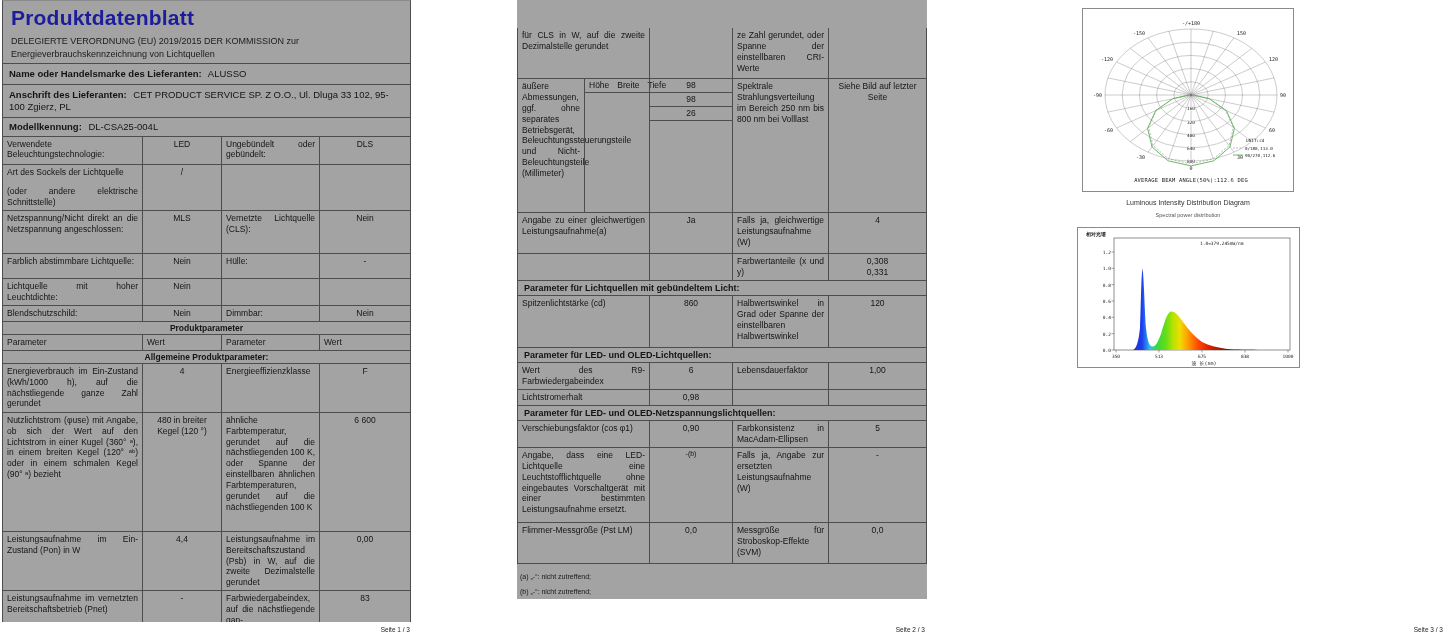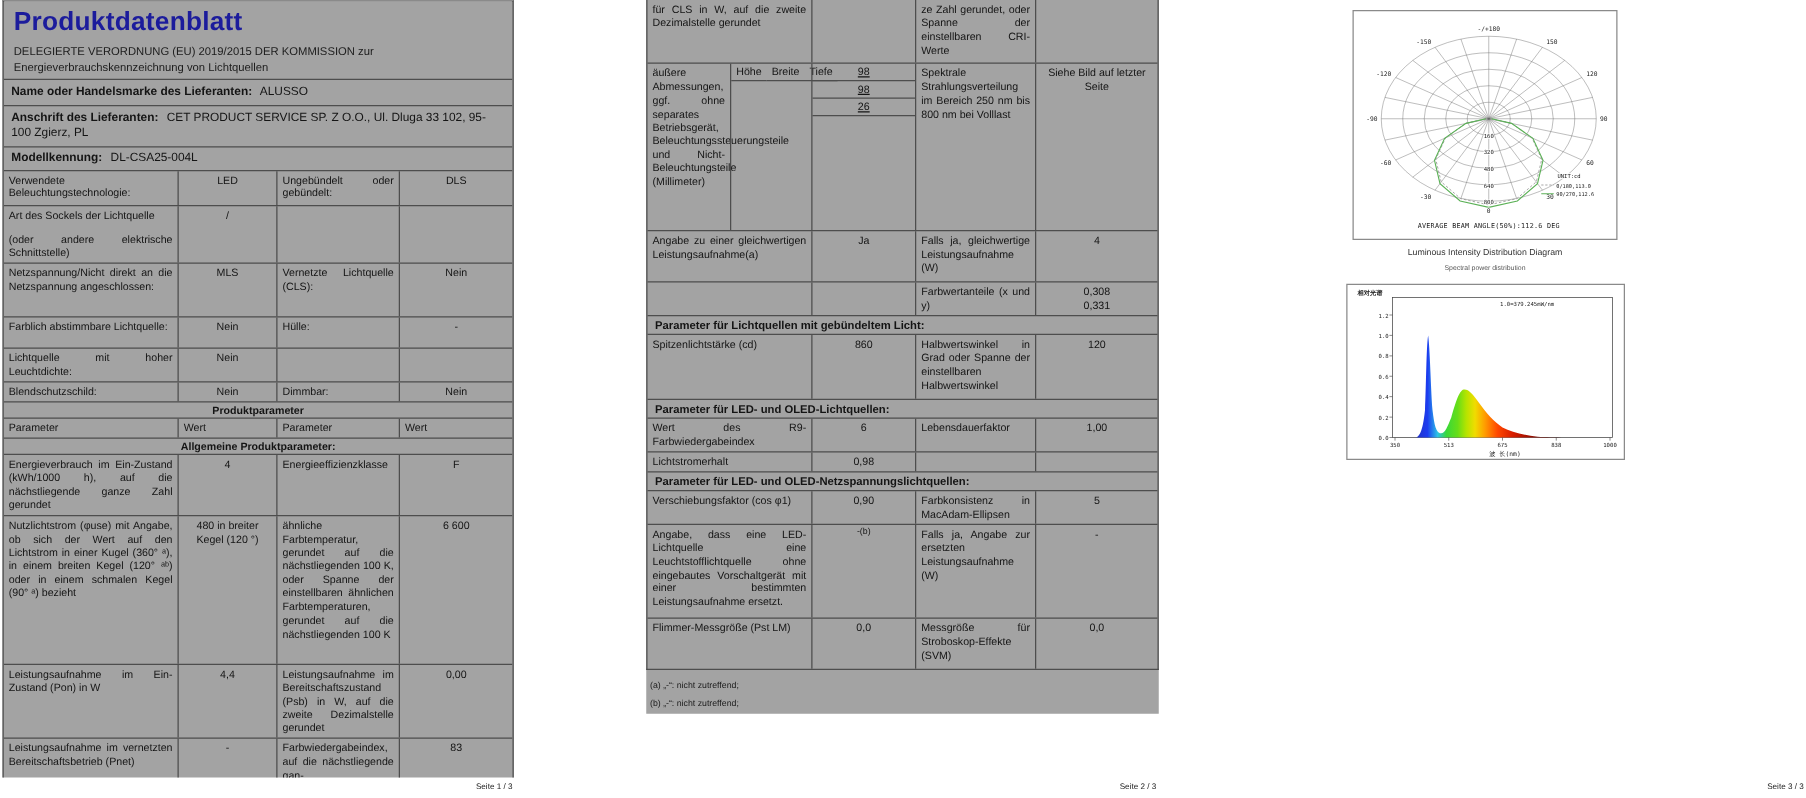--- a/index.html
+++ b/index.html
@@ -25,26 +25,26 @@
   .c2{width:79px;border-left:1px solid #4d4d4d;text-align:center;}
   .c3{width:98px;border-left:1px solid #4d4d4d;text-align:justify;}
   .c4{flex:1;border-left:1px solid #4d4d4d;text-align:center;}
   .gap{margin-top:9px;}
   
   #p2{left:517px;width:410px;}
   #p2 .tbl{border-left:1px solid #4d4d4d;border-right:1px solid #4d4d4d;border-bottom:1px solid #4d4d4d;box-sizing:border-box;}
   #p2 .c1{width:131px;}
   #p2 .c2{width:83px;}
   #p2 .c3{width:96px;}
-  #p2 .first{border-top:none;}
+  #p2 .first{border-top:none;margin-top:28px;}
   .dimcell{width:131px;display:flex;padding:0 !important;}
   .dimlab{width:66px;padding:2px 4px;font-size:8.5px;line-height:1.28;text-align:justify;box-sizing:border-box;}
   .dimnames{flex:1;border-left:1px solid #4d4d4d;display:flex;flex-direction:row;}
   .sub{height:14px;border-bottom:1px solid #4d4d4d;font-size:8.5px;line-height:1.2;padding:1px 4px;box-sizing:border-box;}
-  .subv{text-align:center;text-decoration:underline;}
+  .subv{text-align:center;}
   .dimvals{display:flex;flex-direction:column;padding:0 !important;}
   .footnotes{margin:6px 0 0 3px;font-size:7px;line-height:2.1;color:#1a1a1a;}
   .multival{white-space:pre-line;}
   
   .chartbox{position:absolute;background:#fff;border:1px solid #8a8a8a;box-sizing:border-box;}
   #cap1{position:absolute;left:1082px;top:199px;width:212px;text-align:center;font-size:7px;color:#333;}
   #cap2{position:absolute;left:1082px;top:212px;width:212px;text-align:center;font-size:5.5px;color:#555;}
   svg text{font-family:"DejaVu Sans Mono", monospace;fill:#222;}
   svg text.bg{paint-order:stroke;stroke:#ffffff;stroke-width:1.2px;}
   

